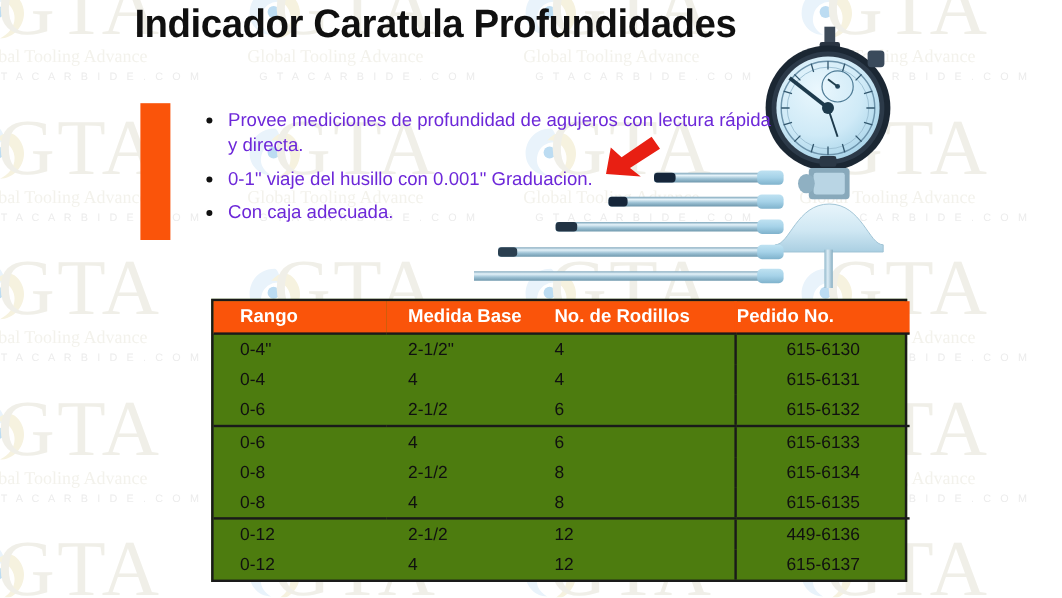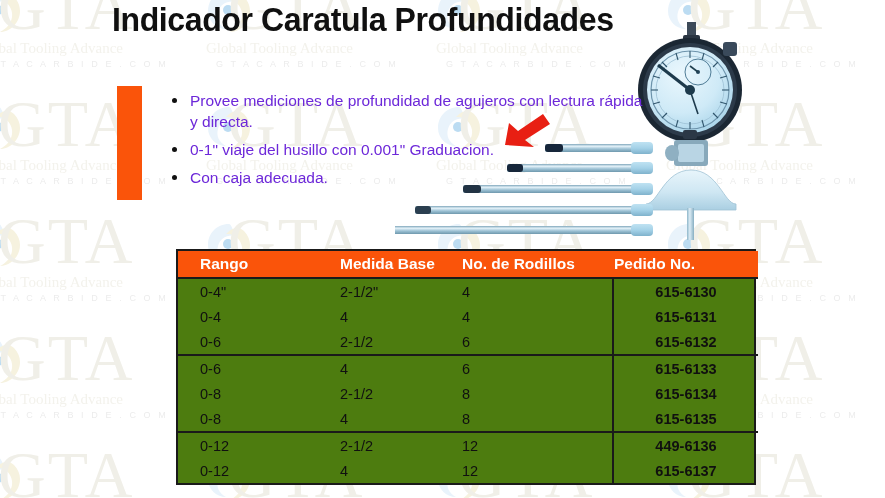--- a/index.html
+++ b/index.html
@@ -99,21 +99,21 @@
   #spec-table th.c3{padding-left:12px;margin-top:12px;}
   #spec-table th.c4{text-align:left;border-left:2px solid #fa540a;}
   #spec-table td{
     font-size:14.5px;color:#101010;height:25px;padding:0;
     background:transparent;
   }
   #spec-table td.c1{padding-left:22px;}
   #spec-table td.c2{padding-left:18px;}
   #spec-table td.c3{padding-left:12px;}
   #spec-table td.c4{
-    text-align:center;font-weight:bold;
+    text-align:center;font-weight:normal;
     border-left:2px solid #1a1a1a;
     margin-left:33px;
   }
   #spec-table tr.hdr th{border-bottom:2px solid #1a1a1a;}
   #spec-table tr.grp-end td{border-bottom:2px solid #1a1a1a;}
   .col1{width:144px;}
   .col2{width:128px;}
   .col3{width:163px;}
   .col4{width:145px;}
 </style>

